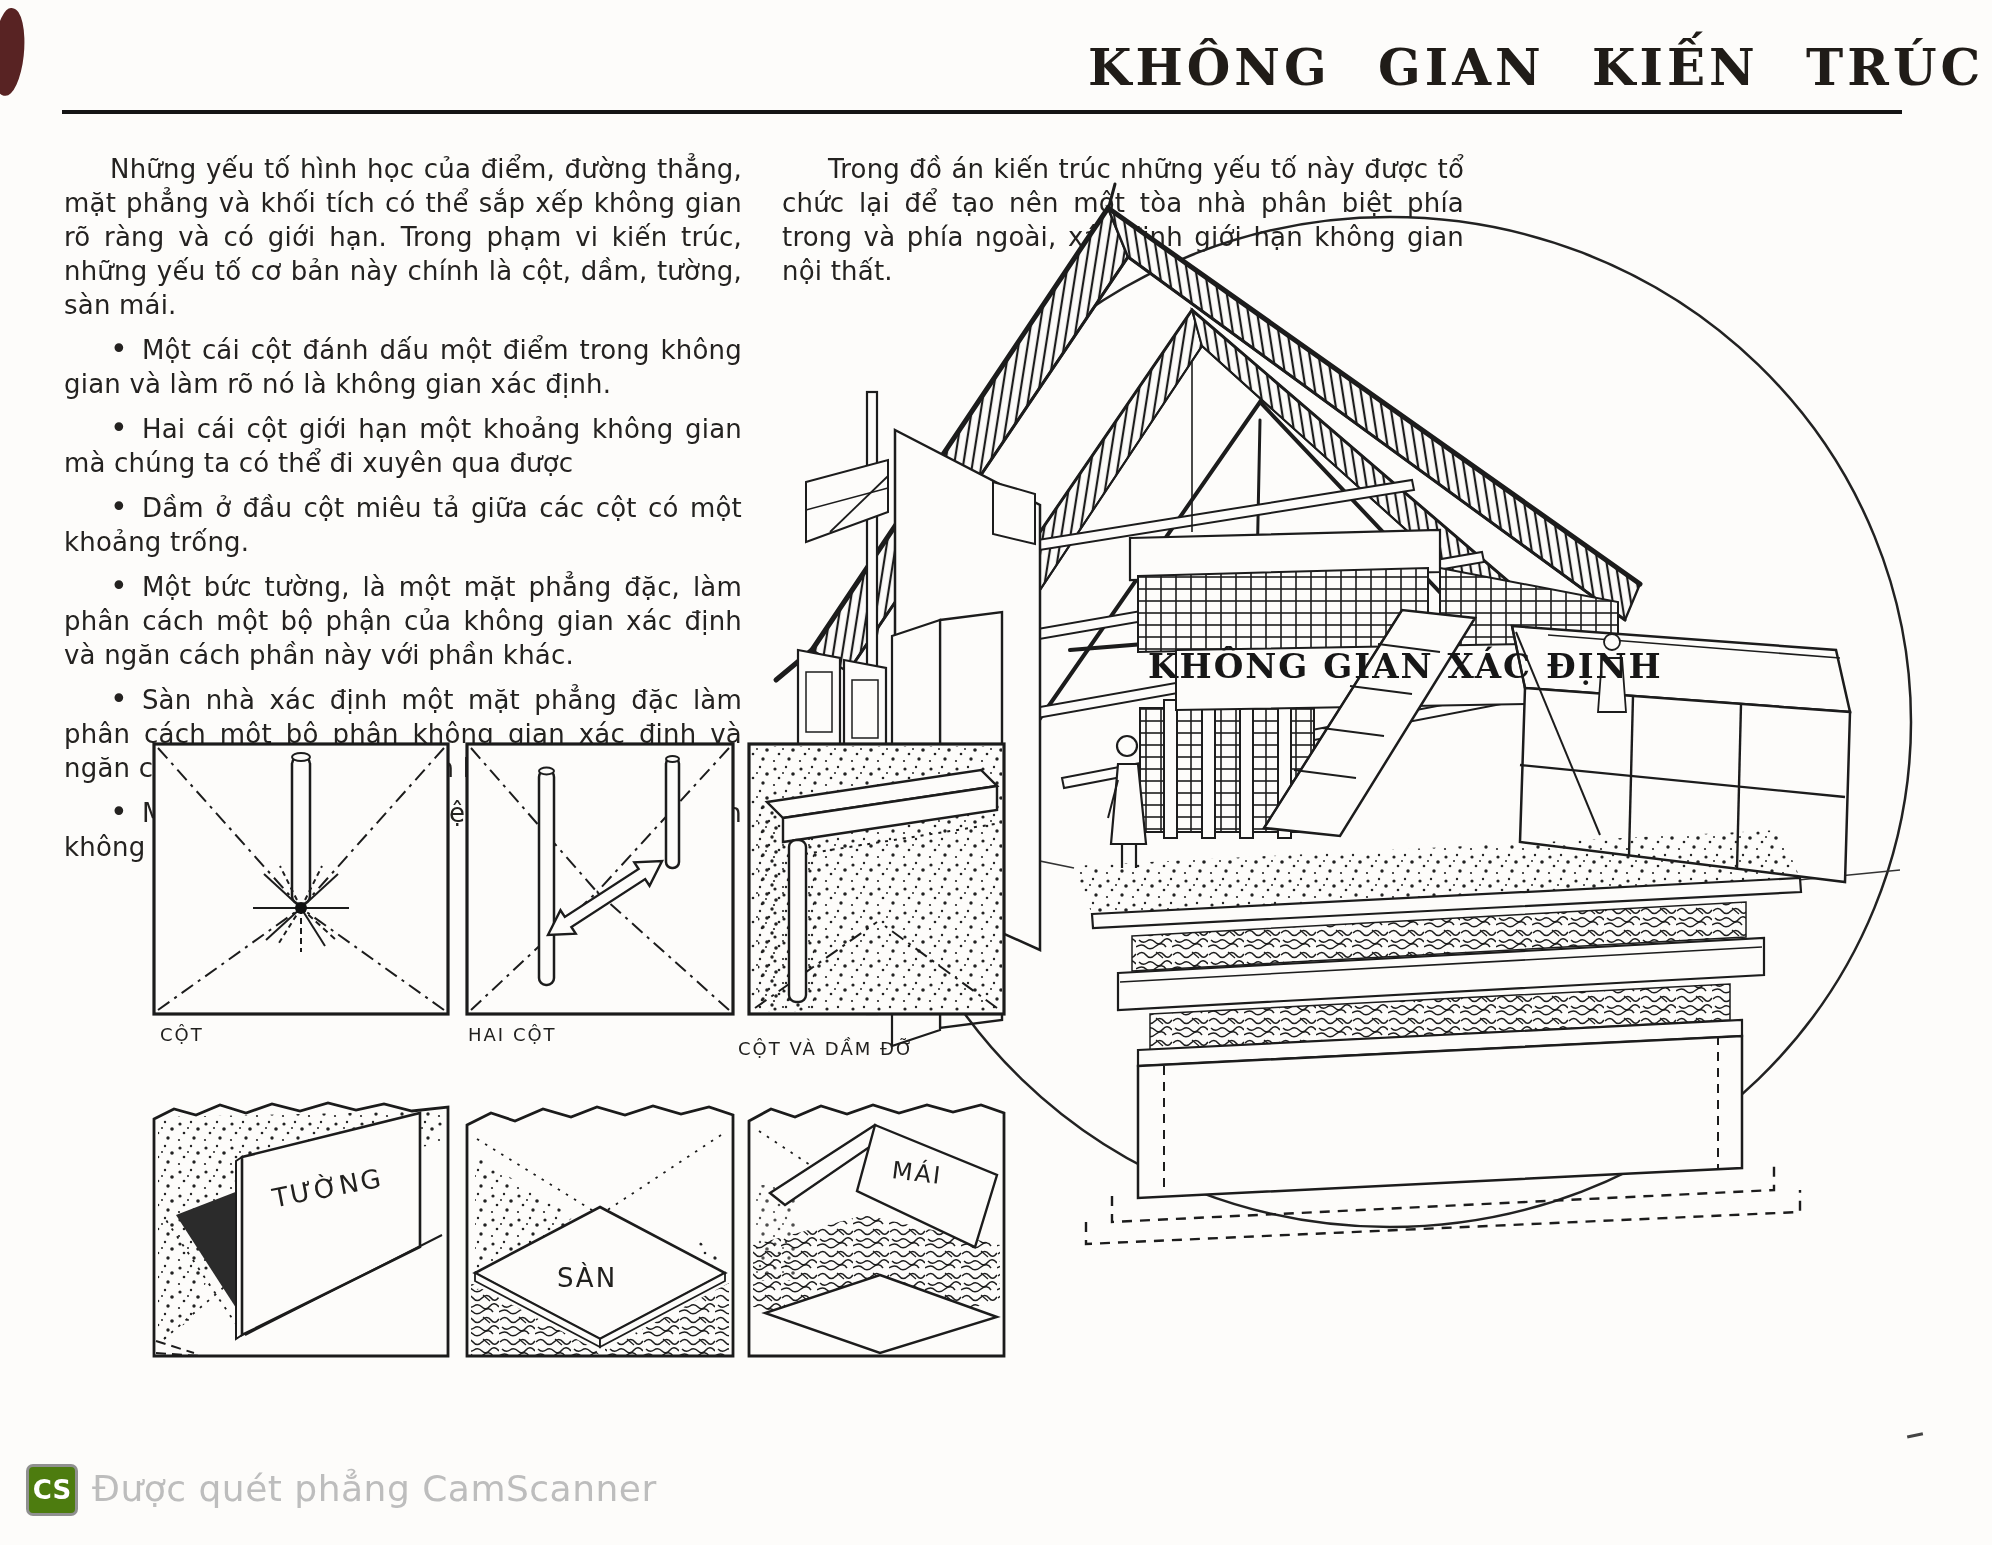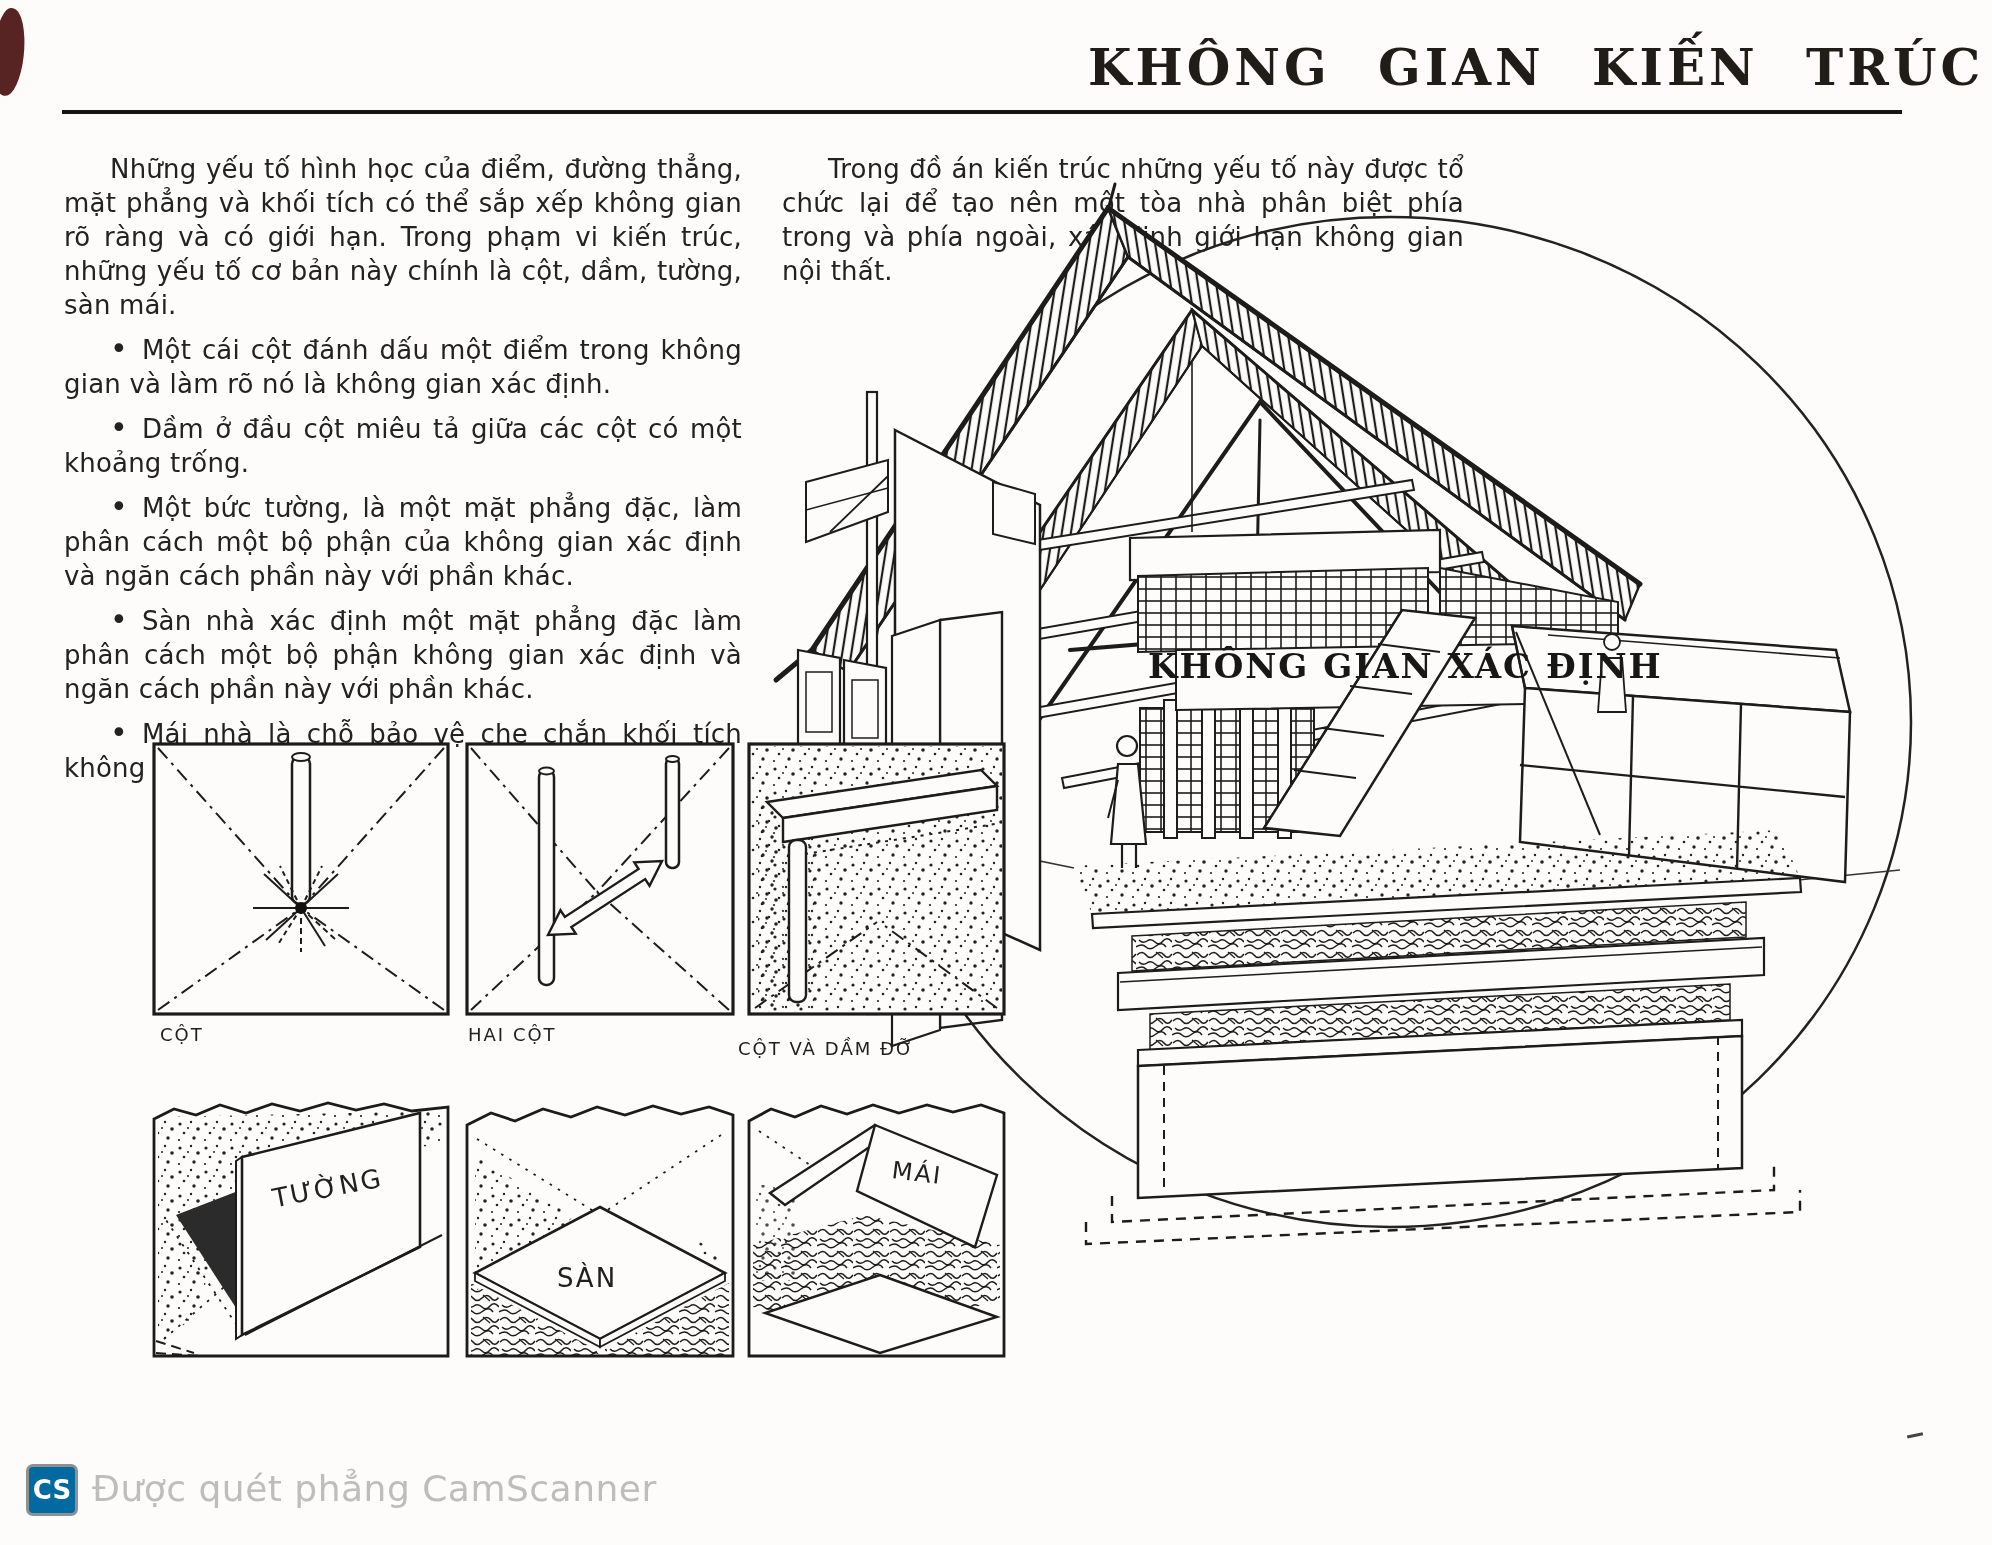--- a/index.html
+++ b/index.html
@@ -25,39 +25,40 @@
   .illus{position:absolute;left:740px;top:180px;width:1252px;height:1140px;}
   .illus svg{position:absolute;left:0;top:0;}
   .caption{position:absolute;left:408px;top:466px;width:476px;text-align:center;
            font-family:"DejaVu Serif",serif;font-weight:bold;font-size:34px;
            letter-spacing:2px;color:#171717;white-space:nowrap;}
 
   .panel{position:absolute;}
   .plabel{position:absolute;font-size:18px;letter-spacing:2px;color:#21201e;white-space:nowrap;}
   svg text.sketch{font-family:"DejaVu Sans",sans-serif;fill:#21201e;letter-spacing:2px;}
 
-  .cs-badge{position:absolute;left:26px;top:1464px;width:46px;height:46px;background:#0369a1;
+  .cs-badge{position:absolute;left:26px;top:1464px;width:46px;height:46px;background:#4d7c0f;
             border:3px solid #909090;border-radius:7px;display:flex;align-items:center;
             justify-content:center;color:#fff;font-weight:bold;font-size:26px;}
   .cs-text{position:absolute;left:92px;top:1468px;font-size:36px;color:#bdbdbd;letter-spacing:.5px;}
   .mark-br{position:absolute;left:1906px;top:1424px;width:16px;height:10px;
            border-bottom:3px solid #444;transform:rotate(-12deg);}
 </style>
 </head>
 <body>
 
 <div class="page">
 
   <div class="smudge"></div>
   <div class="rule"></div>
   <div class="title">KHÔNG GIAN KIẾN TRÚC</div>
 
   <div class="colL">
     <p class="indent">Những yếu tố hình học của điểm, đường thẳng, mặt phẳng và khối tích có thể sắp xếp không gian rõ ràng và có giới hạn. Trong phạm vi kiến trúc, những yếu tố cơ bản này chính là cột, dầm, tường, sàn mái.</p>
     <p class="bullet">Một cái cột đánh dấu một điểm trong không gian và làm rõ nó là không gian xác định.</p>
+    <p class="bullet">Hai cái cột giới hạn một khoảng không gian mà chúng ta có thể đi xuyên qua được</p>
     <p class="bullet">Dầm ở đầu cột miêu tả giữa các cột có một khoảng trống.</p>
     <p class="bullet">Một bức tường, là một mặt phẳng đặc, làm phân cách một bộ phận của không gian xác định và ngăn cách phần này với phần khác.</p>
     <p class="bullet">Sàn nhà xác định một mặt phẳng đặc làm phân cách một bộ phận không gian xác định và ngăn cách phần này với phần khác.</p>
     <p class="bullet">Mái nhà là chỗ bảo vệ che chắn khối tích không gian ở dưới nó.</p>
   </div>
 
   <div class="colR">
     <p class="indent">Trong đồ án kiến trúc những yếu tố này được tổ chức lại để tạo nên một tòa nhà phân biệt phía trong và phía ngoài, xác định giới hạn không gian nội thất.</p>
   </div>
 

